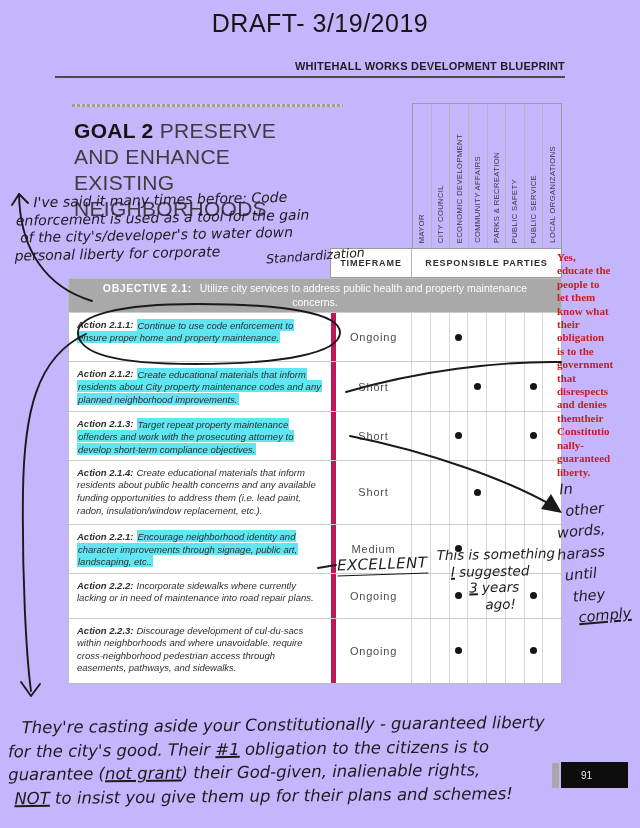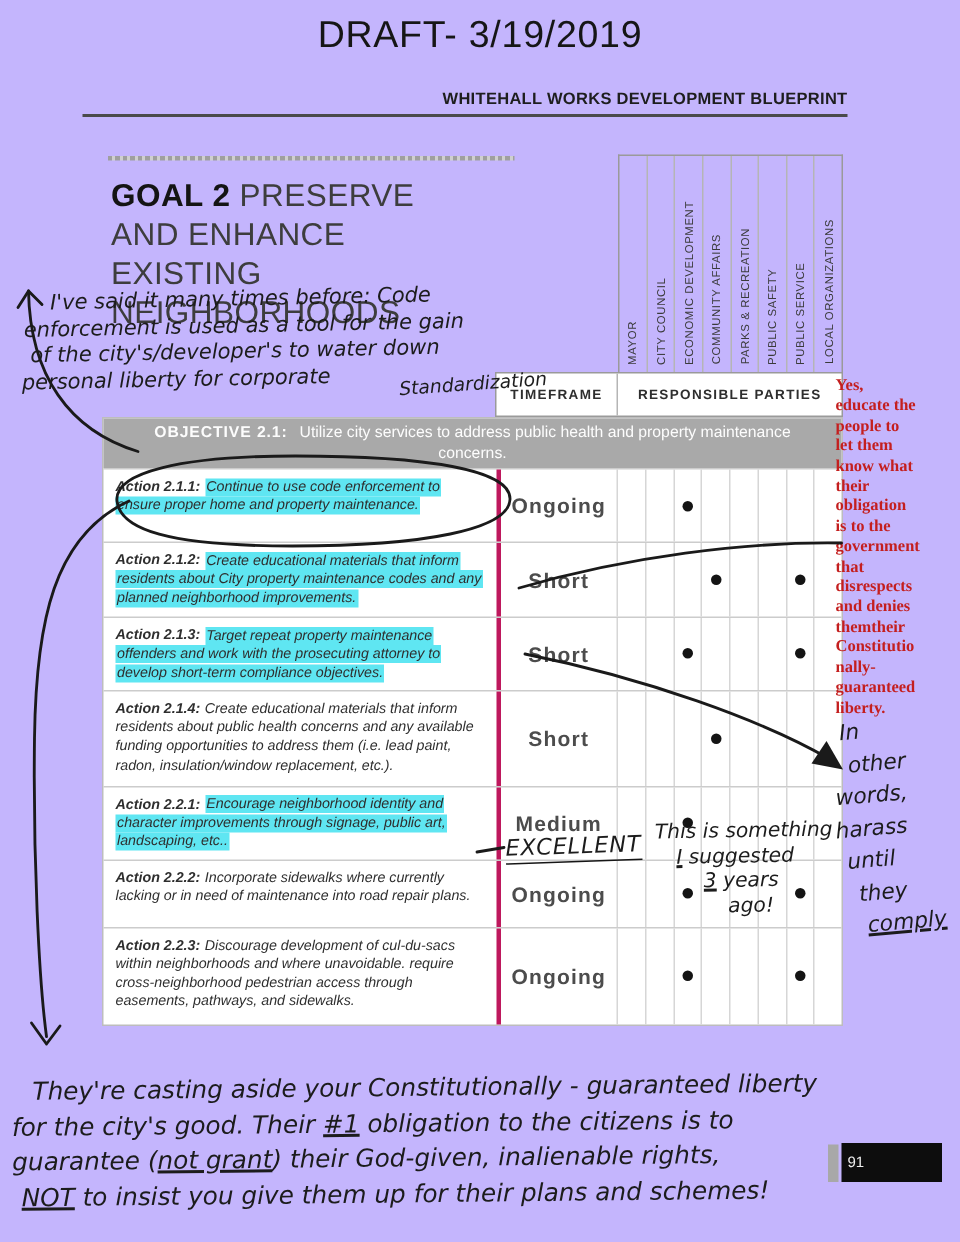--- a/index.html
+++ b/index.html
@@ -36,21 +36,21 @@
           line-height:13.5px;padding:3px 12px;box-sizing:border-box;
           display:flex;align-items:center;justify-content:center;}
   .banner b{letter-spacing:0.6px;margin-right:5px;white-space:nowrap;}
   .trow{display:flex;border-top:1px solid #cccccc;box-sizing:border-box;}
   .desc{width:262px;box-sizing:border-box;padding:6px 8px 4px 8px;font-style:italic;
         font-size:9.5px;line-height:12.6px;color:#2e2e2e;}
   .desc .lbl{font-weight:bold;margin-right:3px;}
   .hl{background:#5fe6f2;box-decoration-break:clone;-webkit-box-decoration-break:clone;
       padding:0.5px 1px;}
   .tfc{width:80px;box-sizing:border-box;display:flex;align-items:center;justify-content:center;
-       font-size:14px;letter-spacing:0.8px;color:#4c4c4c;border-left:3px solid #be185d;font-weight:bold;}
+       font-size:11px;letter-spacing:0.8px;color:#4c4c4c;border-left:5px solid #be185d;}
   .pgrid{flex:1;display:flex;}
   .pcell{flex:1;border-left:1px solid #d6d6d6;display:flex;align-items:center;
          justify-content:center;box-sizing:border-box;}
   .dot{width:7px;height:7px;border-radius:50%;background:#141414;}
   
   .hw{font-family:"DejaVu Sans",sans-serif;font-style:italic;color:#1c1c1c;}
   .hw .u, .u{text-decoration:underline;text-decoration-thickness:1.5px;}
   .top-note{position:absolute;left:14px;top:191px;width:350px;font-size:14px;
             line-height:17.5px;transform:rotate(-1.2deg);}
   .standard{position:absolute;left:266px;top:248px;font-size:12.5px;transform:rotate(-4deg);}
@@ -60,21 +60,21 @@
              transform:rotate(-1deg);}
   .red-note{position:absolute;left:557px;top:251px;width:78px;
             font-family:"Liberation Serif",serif;font-weight:bold;font-size:11px;
             line-height:13.4px;color:#c41f1f;white-space:pre-line;}
   .in-other{position:absolute;left:557px;top:477px;font-size:14.5px;line-height:21.5px;
             transform:rotate(-5deg);}
   .bottom-note{position:absolute;left:8px;top:713px;width:630px;font-size:16.5px;
             line-height:23.6px;transform:rotate(-0.6deg);}
   .pg-strip{position:absolute;left:552px;top:763px;width:7px;height:25px;background:#a8a8a8;}
   .pg-badge{position:absolute;left:561px;top:762px;width:67px;height:26px;background:#0d0d0d;
-            color:#ededed;font-size:10px;display:flex;align-items:center;padding-left:4px;
+            color:#ededed;font-size:10px;display:flex;align-items:center;padding-left:20px;
             box-sizing:border-box;}
   .ink{position:absolute;left:0;top:0;pointer-events:none;}
 </style>
 </head>
 <body>
 
 <div class="page">
 
   <div class="draft">DRAFT- 3/19/2019</div>
   <div class="blueprint">WHITEHALL WORKS DEVELOPMENT BLUEPRINT</div>

